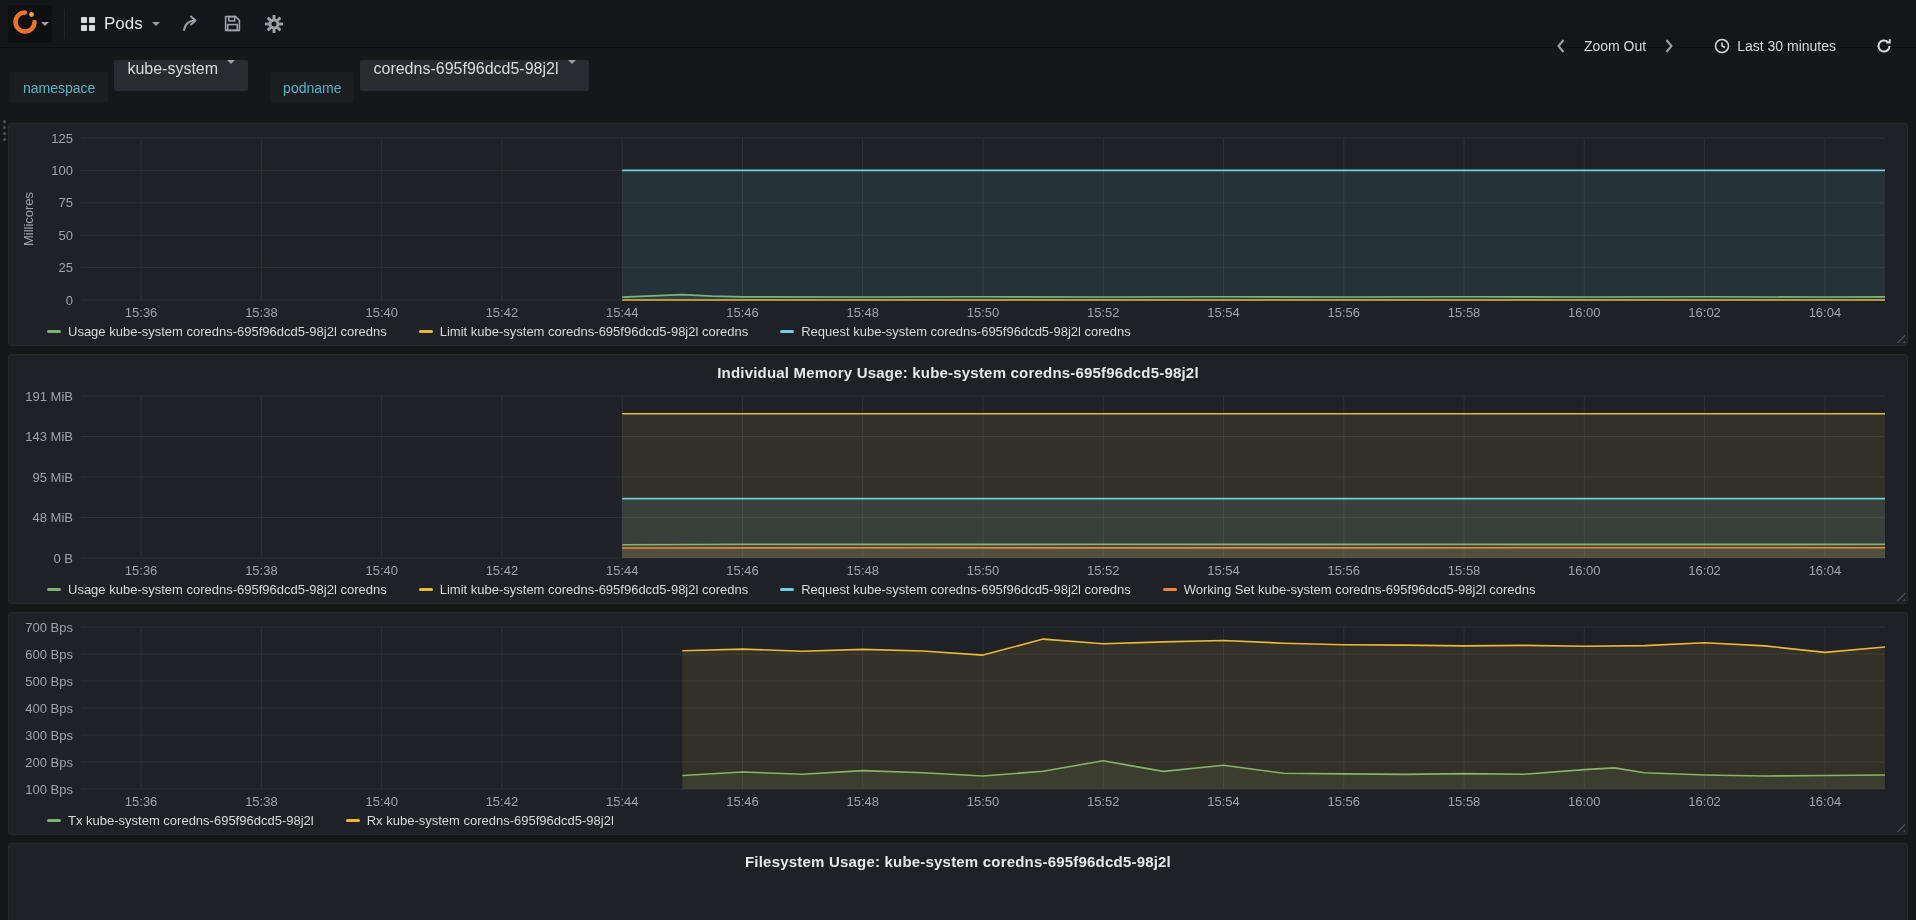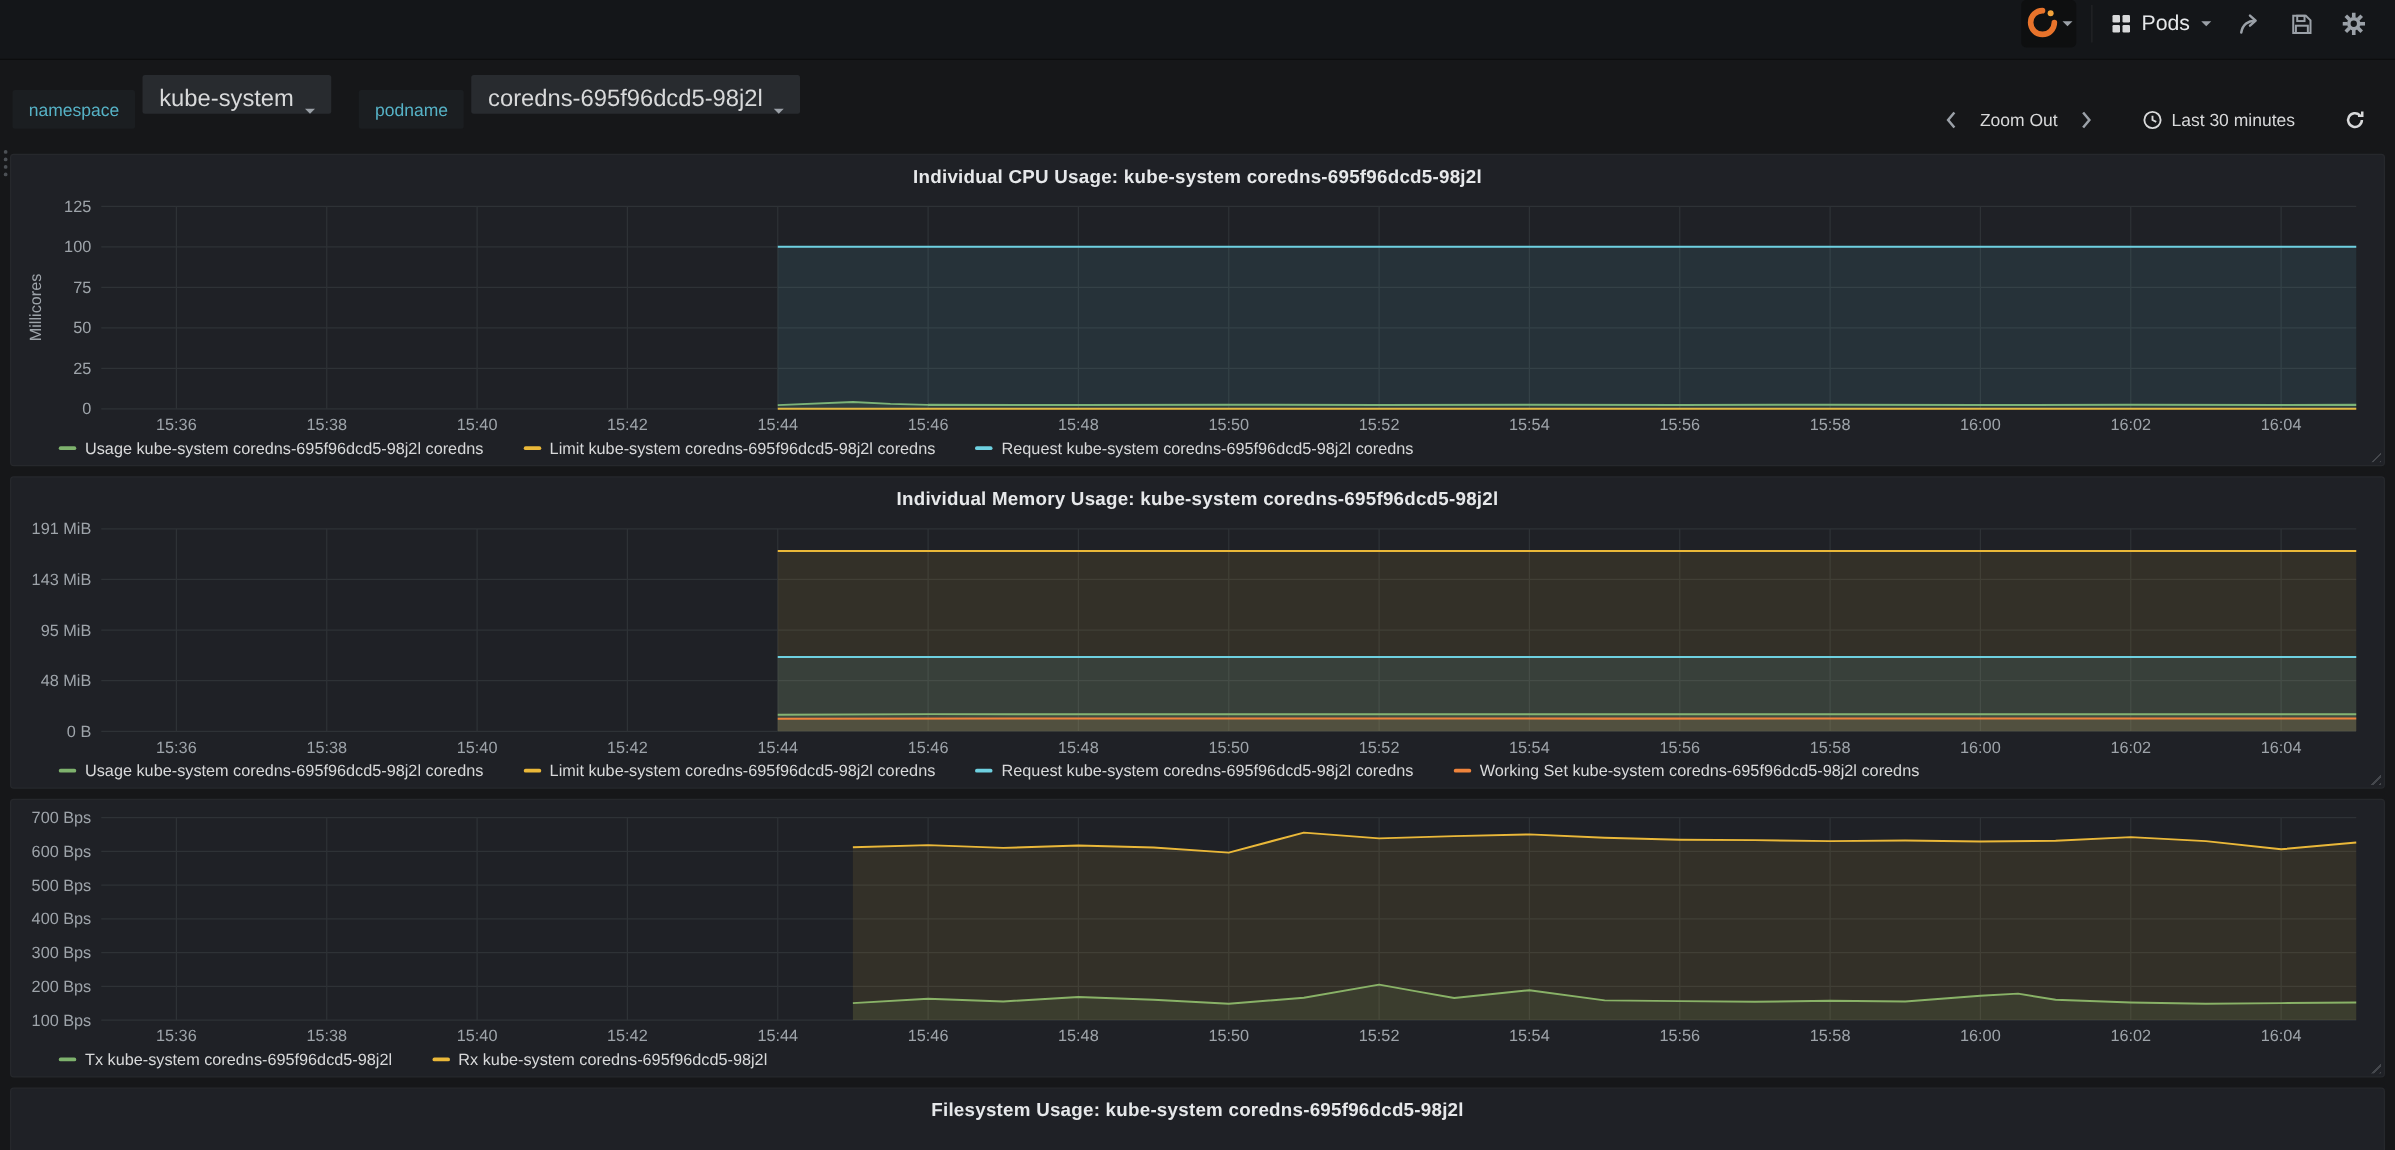--- a/index.html
+++ b/index.html
@@ -7,23 +7,22 @@
   body {
     width:1916px; height:920px; overflow:hidden;
     background:#161719; color:#d8d9da;
     font-family:"Liberation Sans", sans-serif;
     position:relative;
   }
 
   
   .navbar {
     height:48px; background:#141619; border-bottom:1px solid #0c0d0e;
-    display:flex; align-items:flex-end; justify-content:space-between;
+    display:flex; align-items:center; justify-content:space-between;
     padding:0 18px 0 8px;
-    flex-direction:column;
   }
   .nav-left { display:flex; align-items:center; gap:12px; }
   .logo-btn {
     width:44px; height:38px; background:#0e0f10; border:none; border-radius:4px;
     display:flex; align-items:center; justify-content:center; gap:3px; cursor:pointer;
   }
   .nav-divider { width:1px; height:30px; background:#232527; }
   .dash-title-btn {
     background:none; border:none; color:#e6e8ea; font-size:17px; font-family:inherit;
     display:flex; align-items:center; gap:9px; cursor:pointer; padding:6px 4px;
@@ -47,22 +46,22 @@
   .nav-right .spacer { width:14px; }
 
   
   .submenu { display:flex; gap:22px; padding:12px 10px; }
   .var-group { display:flex; gap:6px; }
   .var-label {
     height:31px; display:flex; align-items:center; padding:0 13px;
     background:#1b1e21; color:#56b2c6; font-size:14px; border-radius:2px;margin-top:12px;
   }
   .var-value {
-    height:31px; display:flex; align-items:flex-end; gap:9px; padding:0 13px;
-    background:#282b2f; color:#d8d9da; font-size:19px; border-radius:2px; cursor:pointer;
+    height:31px; display:flex; align-items:flex-start; gap:9px; padding:0 13px;
+    background:#282b2f; color:#d8d9da; font-size:16px; border-radius:2px; cursor:pointer;
     border:none; font-family:inherit;
   }
 
   
   .dash { padding:8px 8px 0; }
   .panel {
     position:relative; background:#1f2126; border:1px solid #26282c; border-radius:3px;
     margin-bottom:8px; padding:6px 8px 2px;
   }
   .panel-title {
@@ -194,21 +193,20 @@
       <span class="caret-down"></span>
     </button>
   </div>
 </div>
 
 <div class="row-handle"></div>
 
 <main class="dash">
 
   <section class="panel">
-    <h2 class="panel-title">Individual CPU Usage: kube-system coredns-695f96dcd5-98j2l</h2>
     <div class="chart">
         <svg width="1882" height="192" viewBox="0 0 1882 192">
           <line x1="64" x2="1868" y1="170.0" y2="170.0" stroke="#2e3236" stroke-width="1"></line>
           <text x="56" y="174.5" text-anchor="end">0</text>
           <line x1="64" x2="1868" y1="137.6" y2="137.6" stroke="#2e3236" stroke-width="1"></line>
           <text x="56" y="142.1" text-anchor="end">25</text>
           <line x1="64" x2="1868" y1="105.2" y2="105.2" stroke="#2e3236" stroke-width="1"></line>
           <text x="56" y="109.7" text-anchor="end">50</text>
           <line x1="64" x2="1868" y1="72.8" y2="72.8" stroke="#2e3236" stroke-width="1"></line>
           <text x="56" y="77.3" text-anchor="end">75</text>

